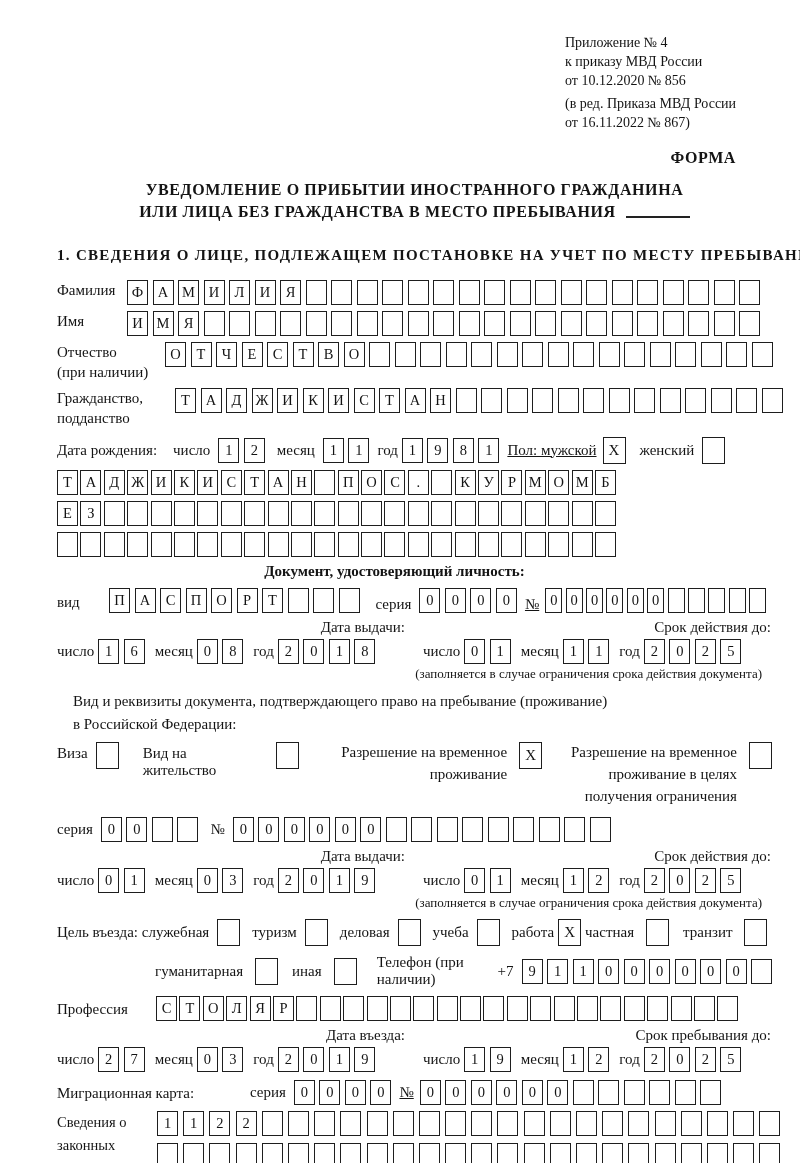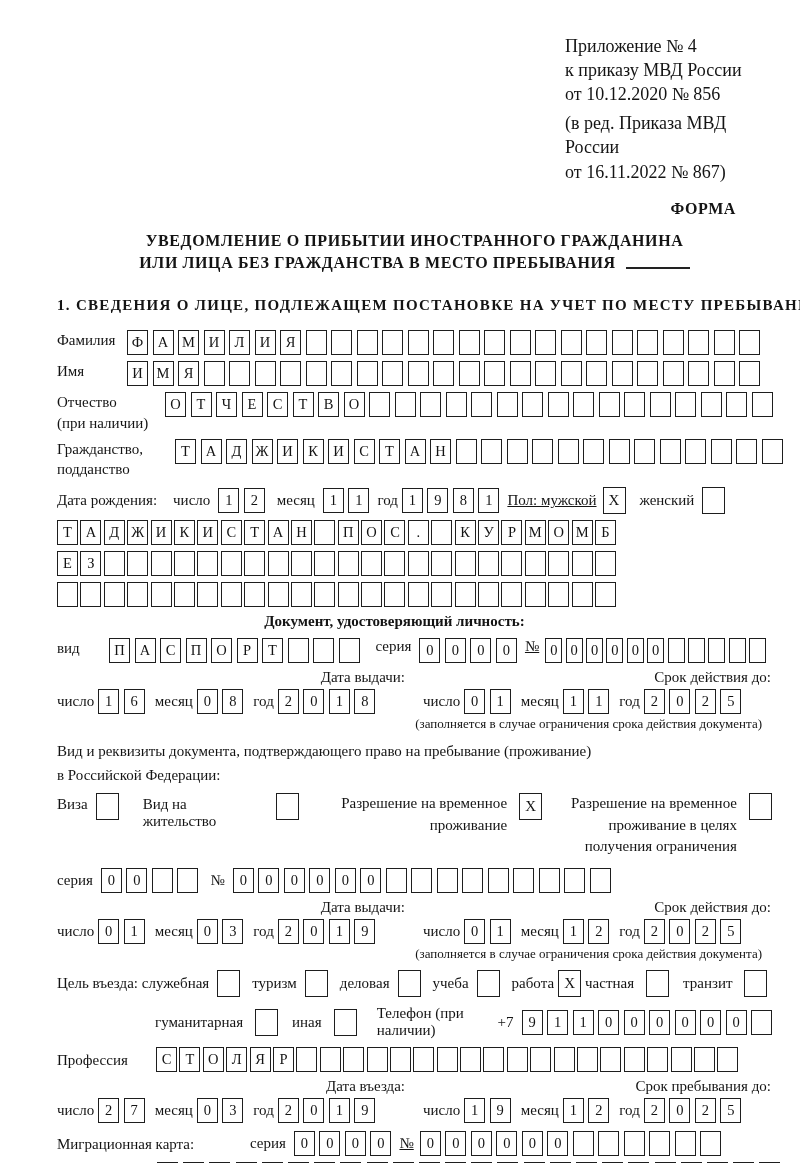--- a/index.html
+++ b/index.html
@@ -3,21 +3,21 @@
 <meta charset="utf-8">
 <style>
   html,body{margin:0;padding:0;background:#e8e8e8;}
   .page{
     position:relative;box-sizing:border-box;width:800px;height:1163px;
     background:#ffffff;color:#141414;overflow:hidden;
     font-family:"Liberation Serif","DejaVu Serif",serif;font-size:15px;
     padding:34px 28px 16px 57px;
   }
   
-  .appendix{margin-left:508px;font-size:18px;line-height:1.34;}
+  .appendix{margin-left:508px;font-size:14px;line-height:1.34;}
   .appendix .gap{height:5px;}
   .forma{text-align:right;font-weight:bold;font-size:16px;margin:16px 36px 0 0;letter-spacing:.6px;}
   
   .title{text-align:center;font-weight:bold;font-size:16px;margin-top:12px;line-height:1.42;letter-spacing:.6px;}
   .uline{display:inline-block;width:64px;border-bottom:2px solid #222;height:.9em;margin-left:10px;}
   .sec{font-weight:bold;font-size:15px;letter-spacing:1.3px;margin:22px 0 16px 0;white-space:nowrap;}
   
   .frow{display:flex;align-items:flex-start;margin-bottom:6px;}
   .lbl{flex-shrink:0;line-height:1.35;}
   .w70{width:70px;} .w73{width:73px;} .w108{width:108px;} .w118{width:118px;} .w148{width:148px;} .w100{width:100px;} .w185{width:185px;}
@@ -42,21 +42,21 @@
   
   .daterow{display:flex;margin:2px 0 2px 0;}
   .dcol{display:flex;flex-direction:column;}
   .dcol.left{width:348px;}
   .dcol.right{margin-left:18px;width:348px;}
   .dhead{text-align:right;margin-bottom:3px;}
   .dline{display:flex;align-items:center;}
   .dline .t{margin:0 4px 0 0;}
   .dline .t2{margin:0 4px 0 10px;}
   .noterow{text-align:right;font-size:13px;margin:2px 10px 8px 0;}
-  .para{line-height:1.55;margin:2px 0 6px 0;}
+  .para{line-height:1.55;margin:2px 0 6px 16px;}
   
   .cbrow{display:flex;align-items:flex-start;margin:2px 0 10px 0;}
   .tc{text-align:right;line-height:1.45;}
   
   .inrow{display:flex;align-items:center;margin-bottom:8px;flex-wrap:nowrap;}
 </style>
 </head>
 <body>
 
 <div class="page">
@@ -324,21 +324,21 @@
           <span class="cell"></span>
           <span class="cell"></span>
           <span class="cell"></span>
           <span class="cell"></span>
         </span>
     </span>
   </div>
 
   <div class="dochead">Документ, удостоверяющий личность:</div>
 
-  <div class="frow" style="align-items:flex-start;margin-top:8px;">
+  <div class="frow" style="align-items:flex-end;margin-top:8px;">
     <span class="lbl" style="width:52px;">вид</span>
     <span class="cells">
         <span class="cell">П</span>
         <span class="cell">А</span>
         <span class="cell">С</span>
         <span class="cell">П</span>
         <span class="cell">О</span>
         <span class="cell">Р</span>
         <span class="cell">Т</span>
         <span class="cell"></span>

